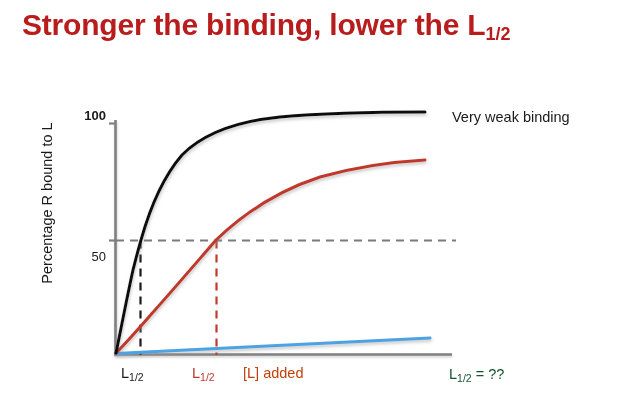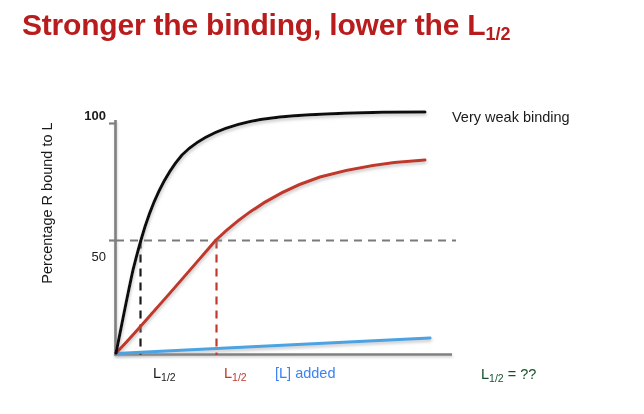--- a/index.html
+++ b/index.html
@@ -81,29 +81,28 @@
   }
   #label-tight        { left: 452px; top: 47px; }
   #label-intermediate { left: 452px; top: 100px; }
   #label-weak         { left: 458px; top: 246px; }
 
   
   .x-annot {
     position: absolute;
     font-size: 14.5px;
     white-space: nowrap;
-    margin-left: 32px;
   }
   .x-annot .sub {
     font-size: 10.5px;
     vertical-align: -0.25em;
   }
   #annot-lhalf-black { left: 121px; top: 303px; color: #1a1a1a; }
   #annot-lhalf-red   { left: 192px; top: 303px; color: #c0392b; }
-  #annot-xlabel      { left: 243px; top: 303px; color: #3b82f6; }
+  #annot-xlabel      { left: 243px; top: 303px; color: #c2410c; }
   #annot-lhalf-blue  { left: 449px; top: 304px; color: #14532d; }
 </style>
 </head>
 <body>
 
 <div id="slide-title">
   <span>Stronger the binding, lower the L</span><span class="sub">1/2</span>
 </div>
 
 <div id="figure">

